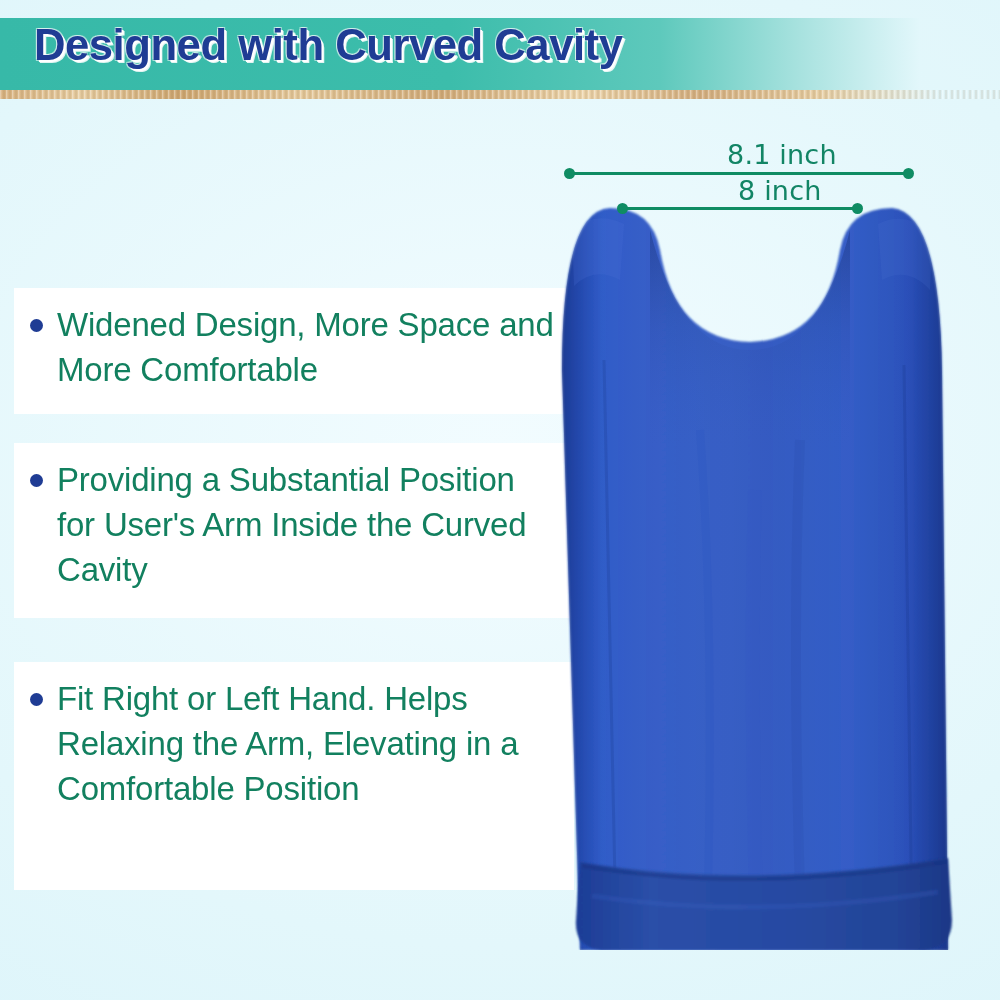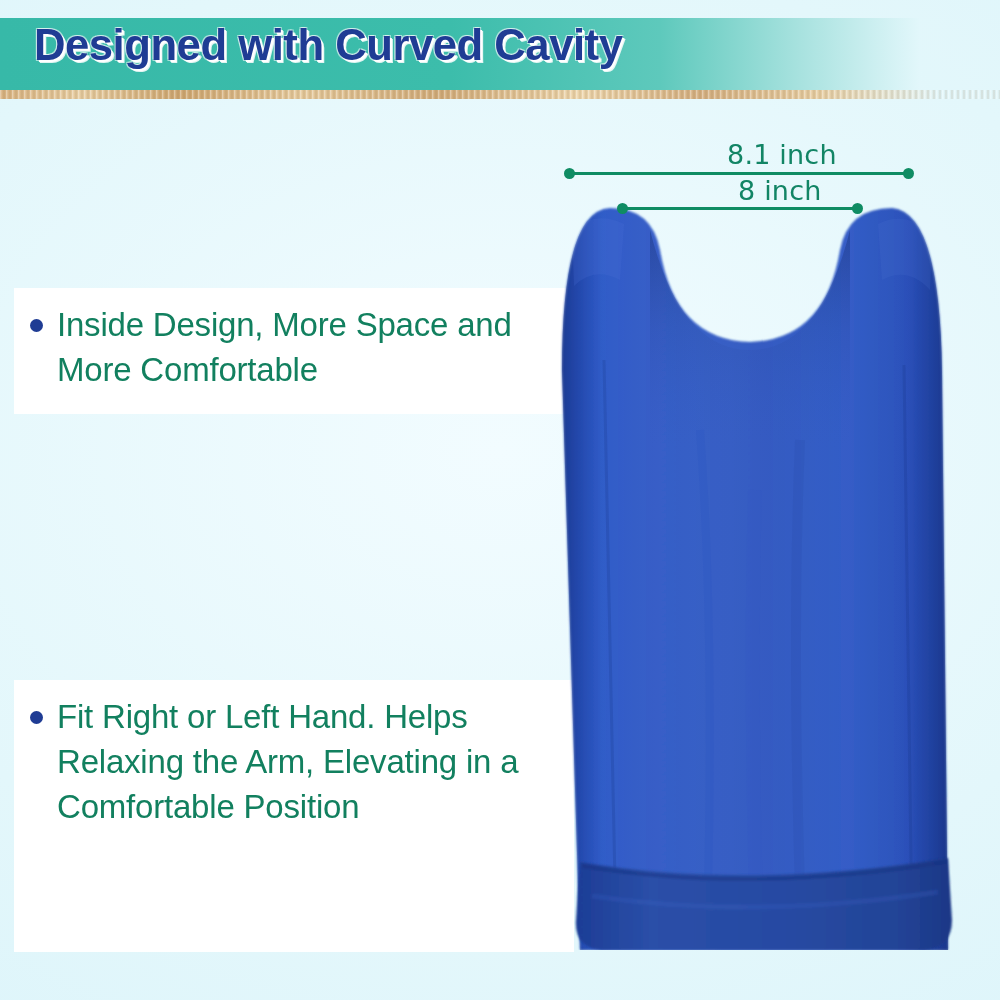--- a/index.html
+++ b/index.html
@@ -143,21 +143,21 @@
     position: absolute;
     left: 14px;
     background: #ffffff;
     display: flex;
     align-items: flex-start;
     box-sizing: border-box;
     padding: 14px 18px 14px 16px;
   }
   #feature-card-0 { top: 288px; width: 560px; height: 126px; }
   #feature-card-1 { top: 443px; width: 560px; height: 175px; }
-  #feature-card-2 { top: 680px; width: 560px; height: 272px; }
+  #feature-card-2 { top: 662px; width: 560px; height: 228px; }
 
   .feature-bullet {
     flex: 0 0 auto;
     width: 13px;
     height: 13px;
     border-radius: 50%;
     background: #1f3c94;
     margin-top: 17px;
     margin-right: 14px;
   }
@@ -174,23 +174,27 @@
 <body>
 
 <div id="stage">
 
   <div id="header-banner"></div>
   <div id="header-title">Designed with Curved Cavity</div>
   <div id="header-gold-strip"></div>
 
   <div class="feature-card" id="feature-card-0">
     <span class="feature-bullet"></span>
-    <span class="feature-text">Inside Design, More Space and More Comfortable</span>
+    <span class="feature-text">Widened Design, More Space and More Comfortable</span>
   </div>
 
+  <div class="feature-card" id="feature-card-1">
+    <span class="feature-bullet"></span>
+    <span class="feature-text">Providing a Substantial Position for User's Arm Inside the Curved Cavity</span>
+  </div>
 
   <div class="feature-card" id="feature-card-2">
     <span class="feature-bullet"></span>
     <span class="feature-text">Fit Right or Left Hand. Helps Relaxing the Arm, Elevating in a Comfortable Position</span>
   </div>
 
   <div id="product-figure">
     <svg class="pillow-svg" viewBox="0 0 500 760" xmlns="http://www.w3.org/2000/svg">
       <defs>
         <linearGradient id="bodyGrad" x1="0" y1="0" x2="1" y2="0">

